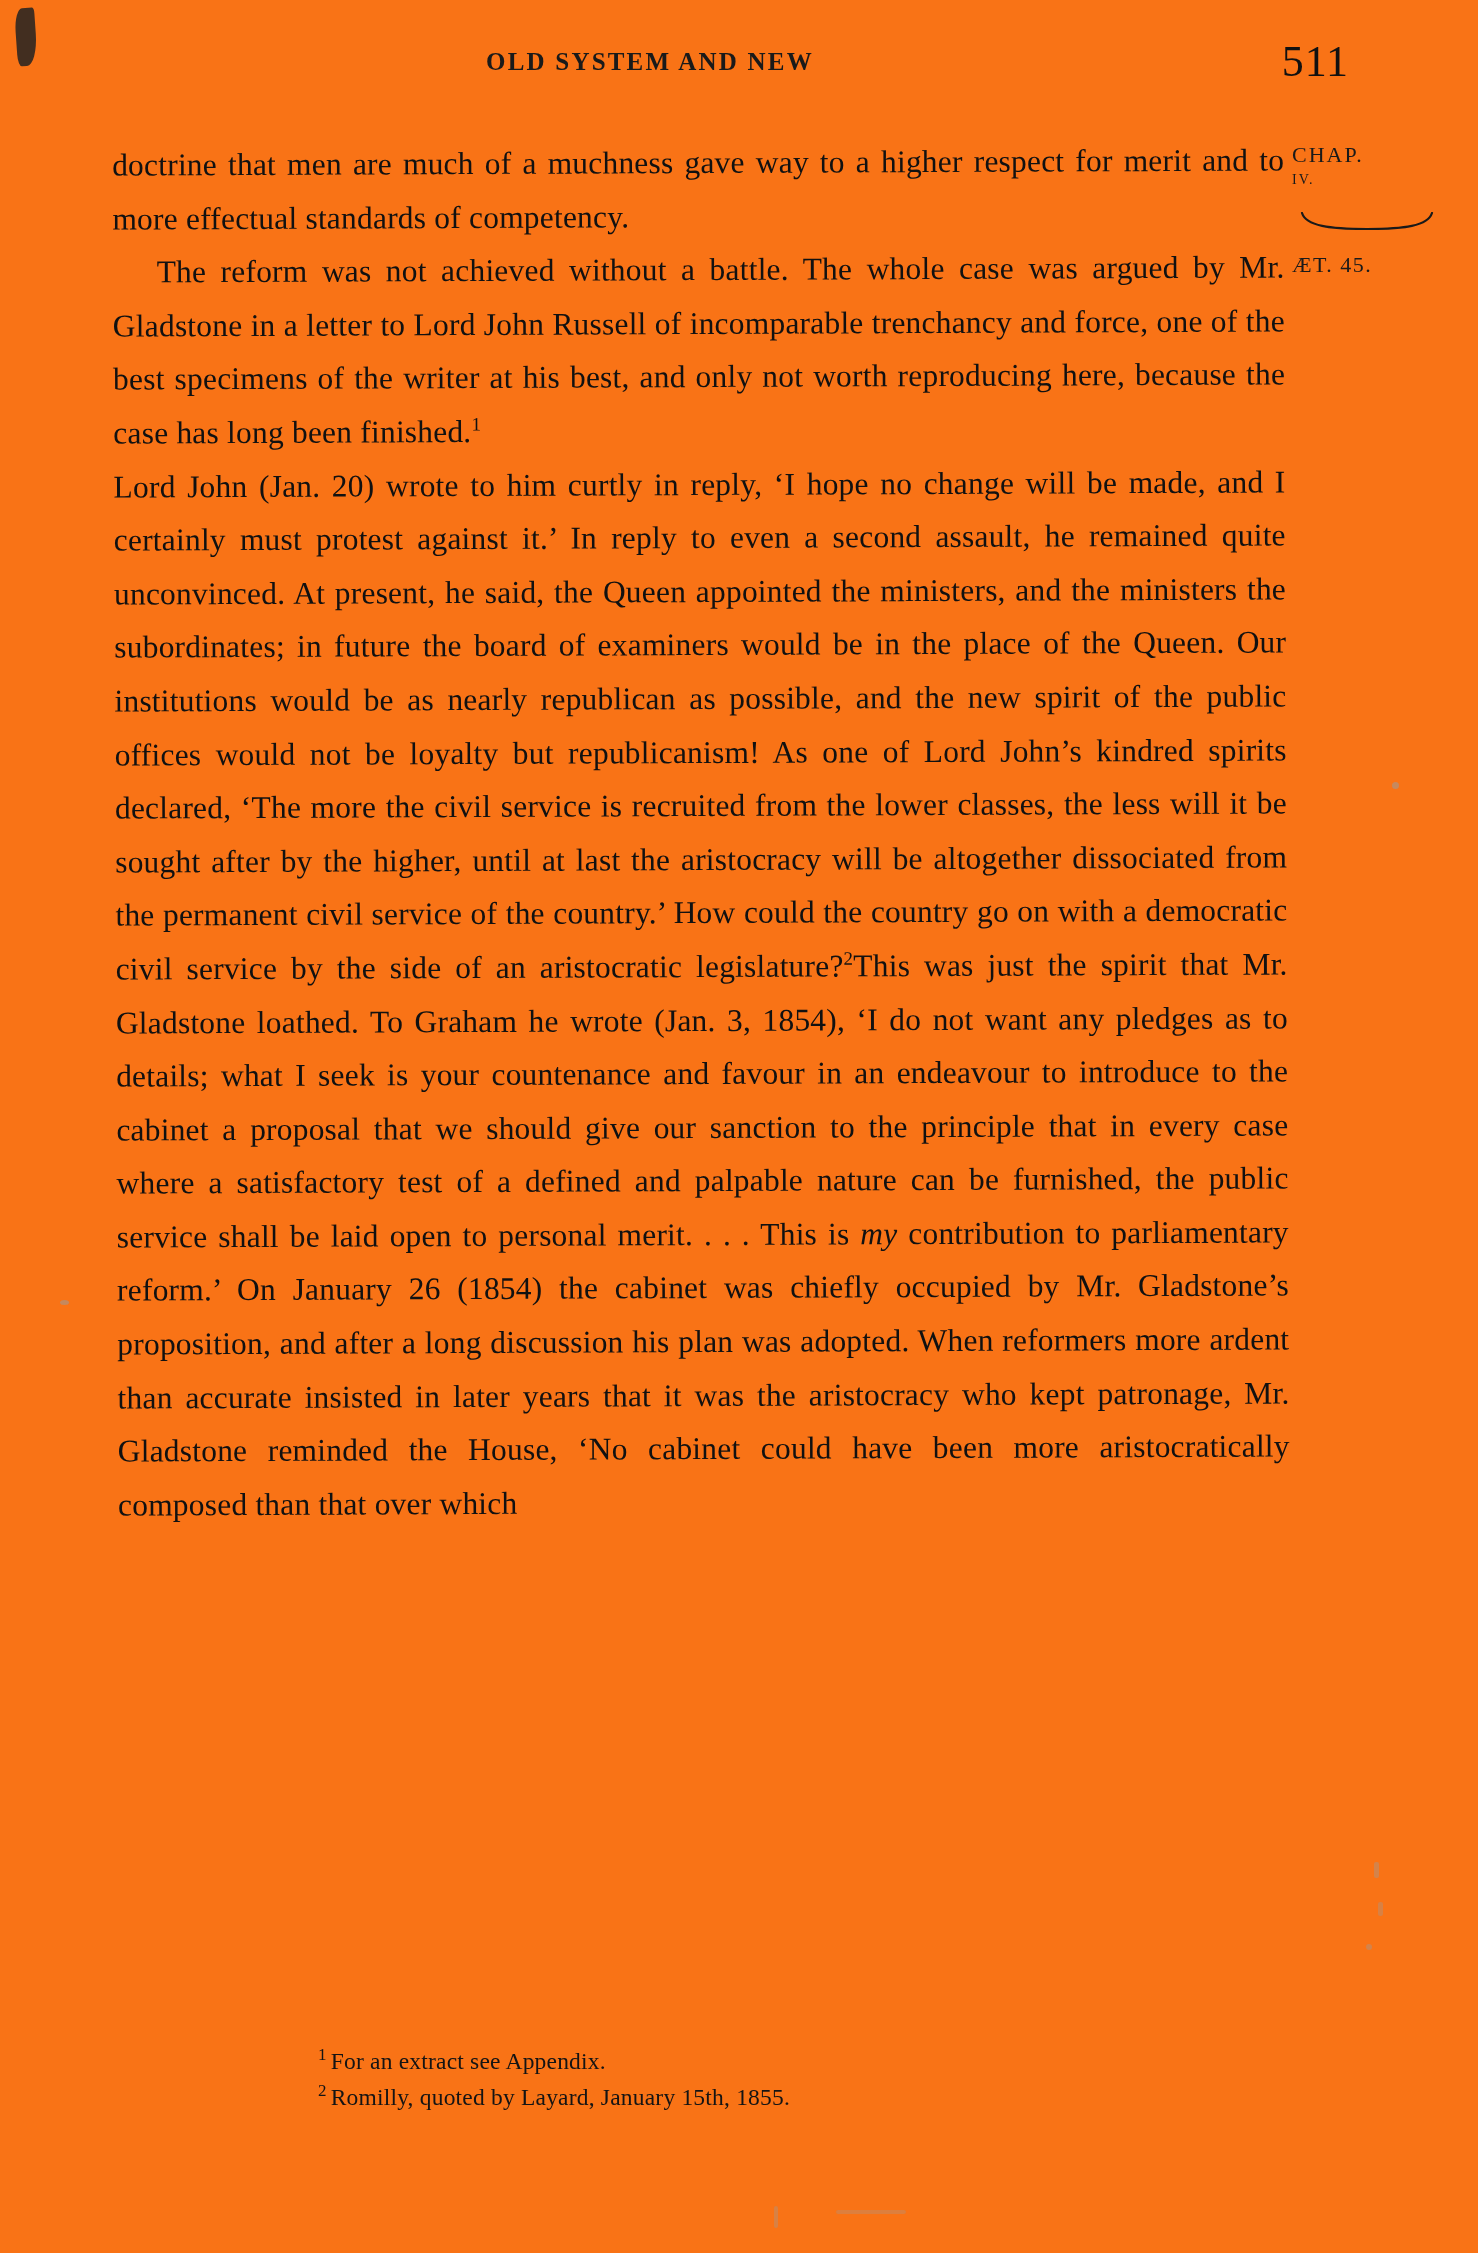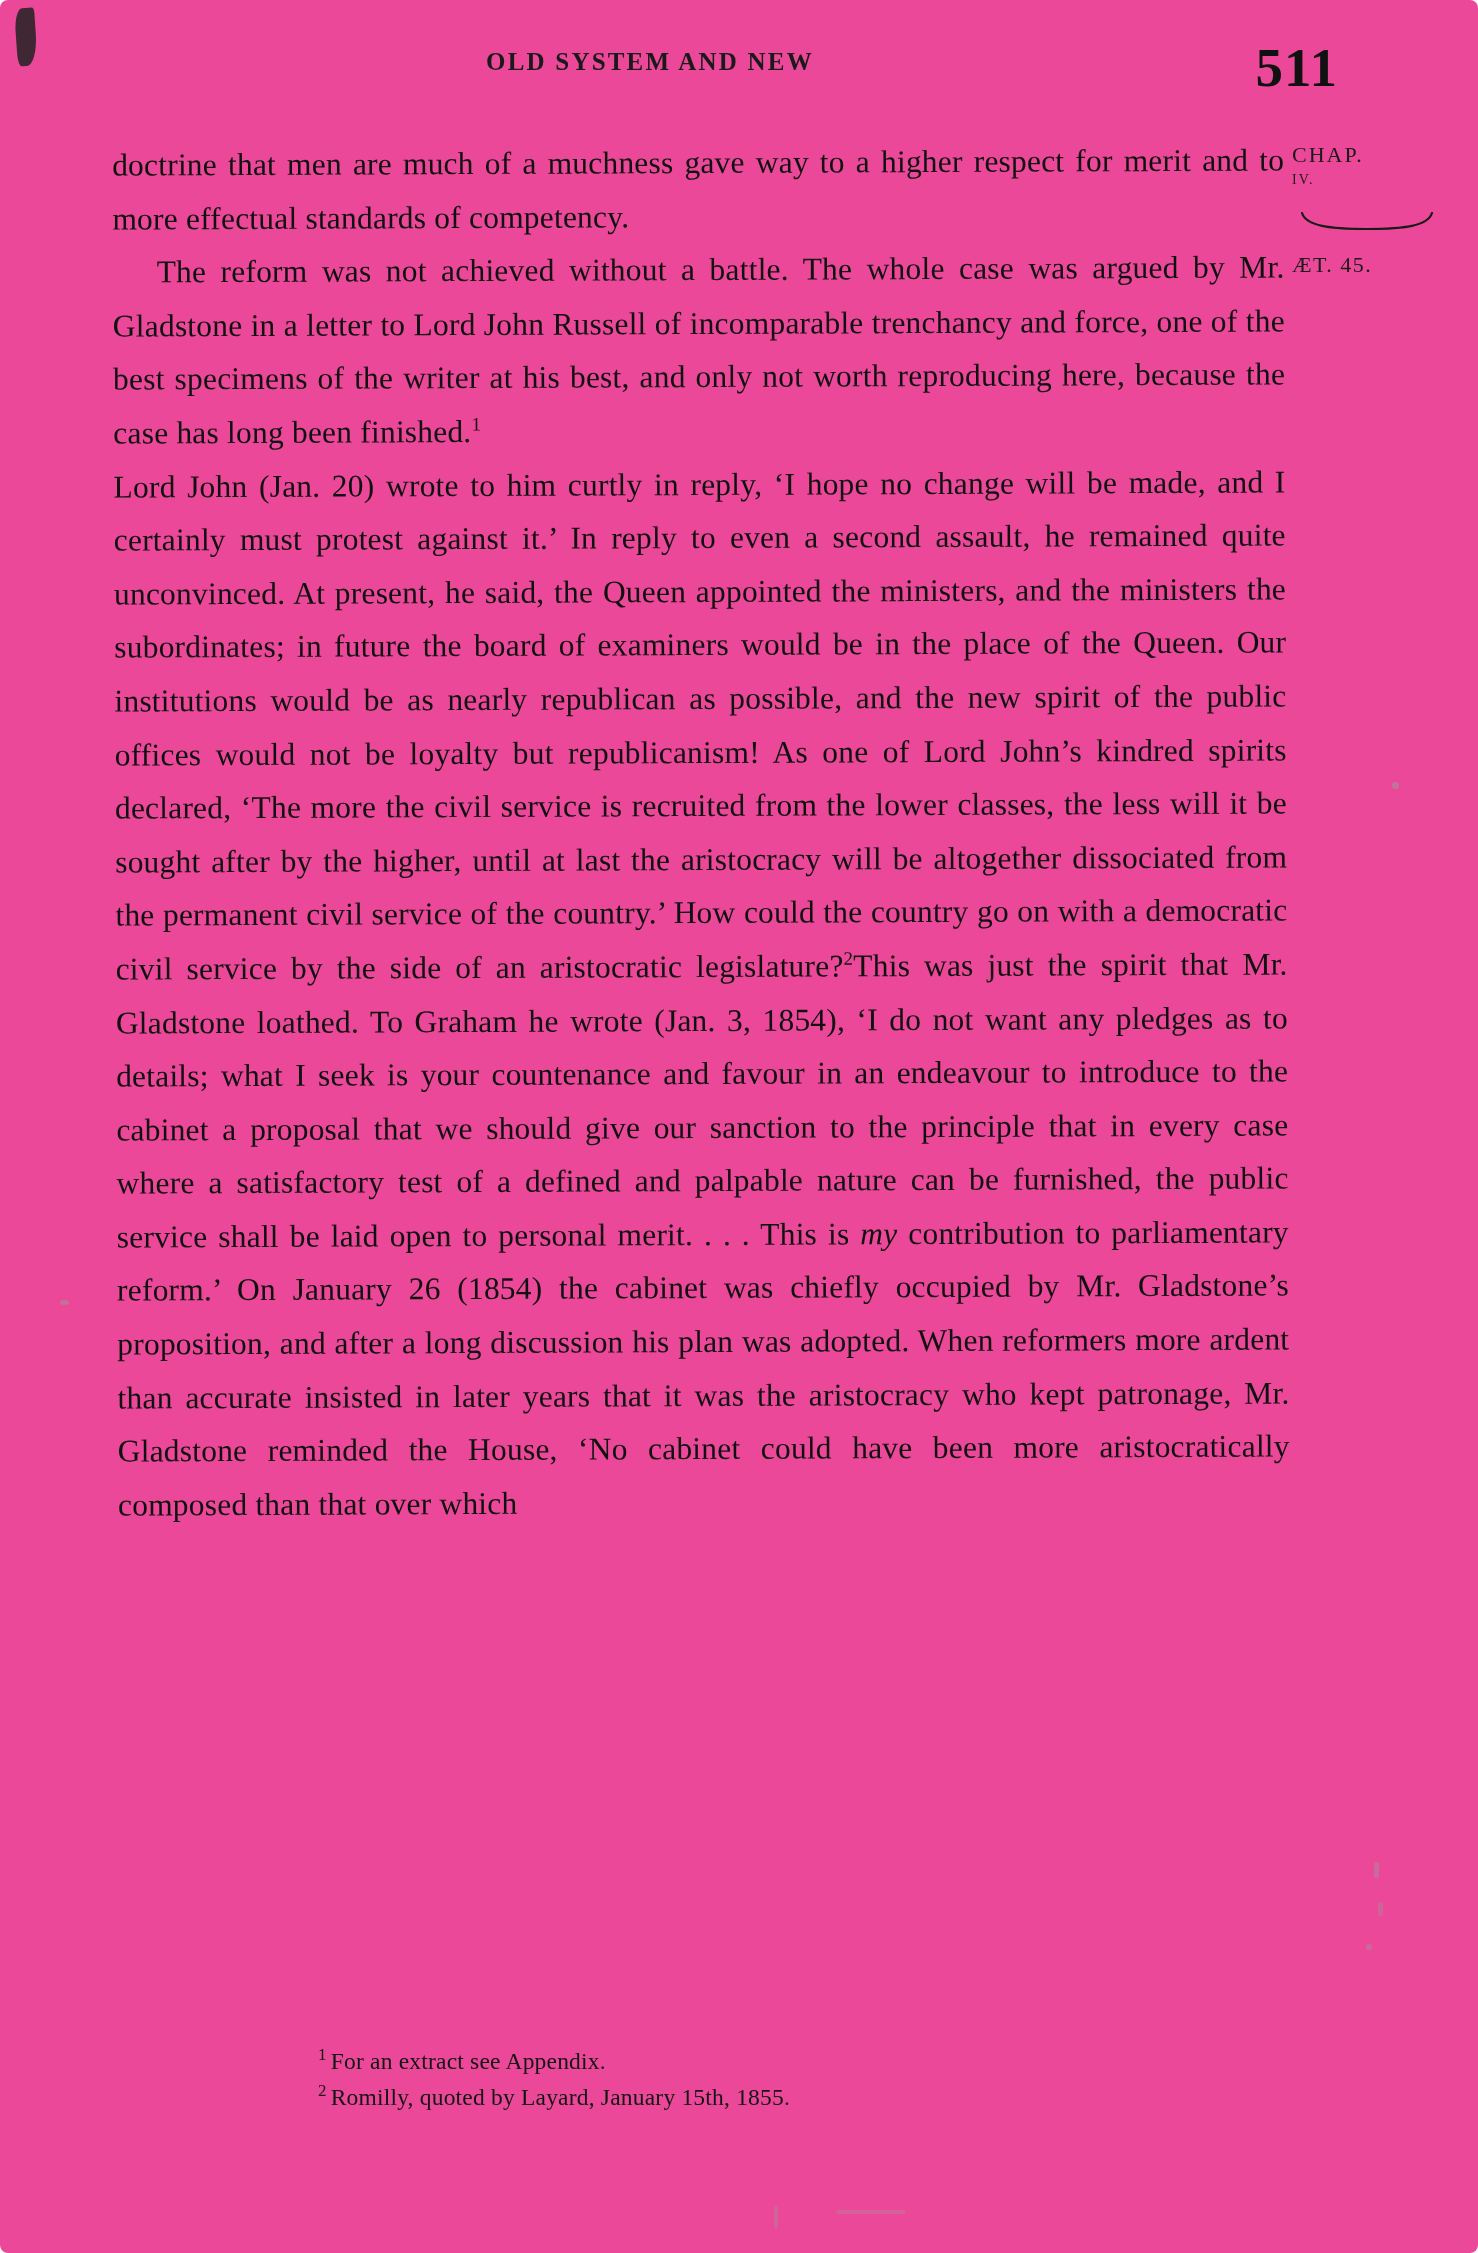--- a/index.html
+++ b/index.html
@@ -14,22 +14,21 @@
     font-family: "Liberation Serif", serif;
     color: #111111;
     overflow: hidden;
   }
 
   .page {
     position: absolute;
     left: 0; top: 0;
     width: 1478px;
     height: 2253px;
-    background: #ec4899;
-    border-radius: 8px;
+    background: #f97316;
   }
 
   
   .running-head {
     position: absolute;
     left: 0;
     top: 48px;
     width: 1478px;
     height: 46px;
   }
@@ -40,24 +39,24 @@
     width: 1300px;
     text-align: center;
     font-size: 25px;
     letter-spacing: 2.2px;
     font-variant: small-caps;
     font-weight: 600;
     color: #1a1a1a;
   }
   .head-folio {
     position: absolute;
-    right: 140px;
+    right: 129px;
     top: -12px;
-    font-size: 55px;
-    font-weight: 700;
+    font-size: 44px;
+    font-weight: 400;
     color: #111;
     letter-spacing: 1px;
   }
 
   
   .edge-mark {
     position: absolute;
     left: 16px;
     top: 8px;
     width: 20px;

